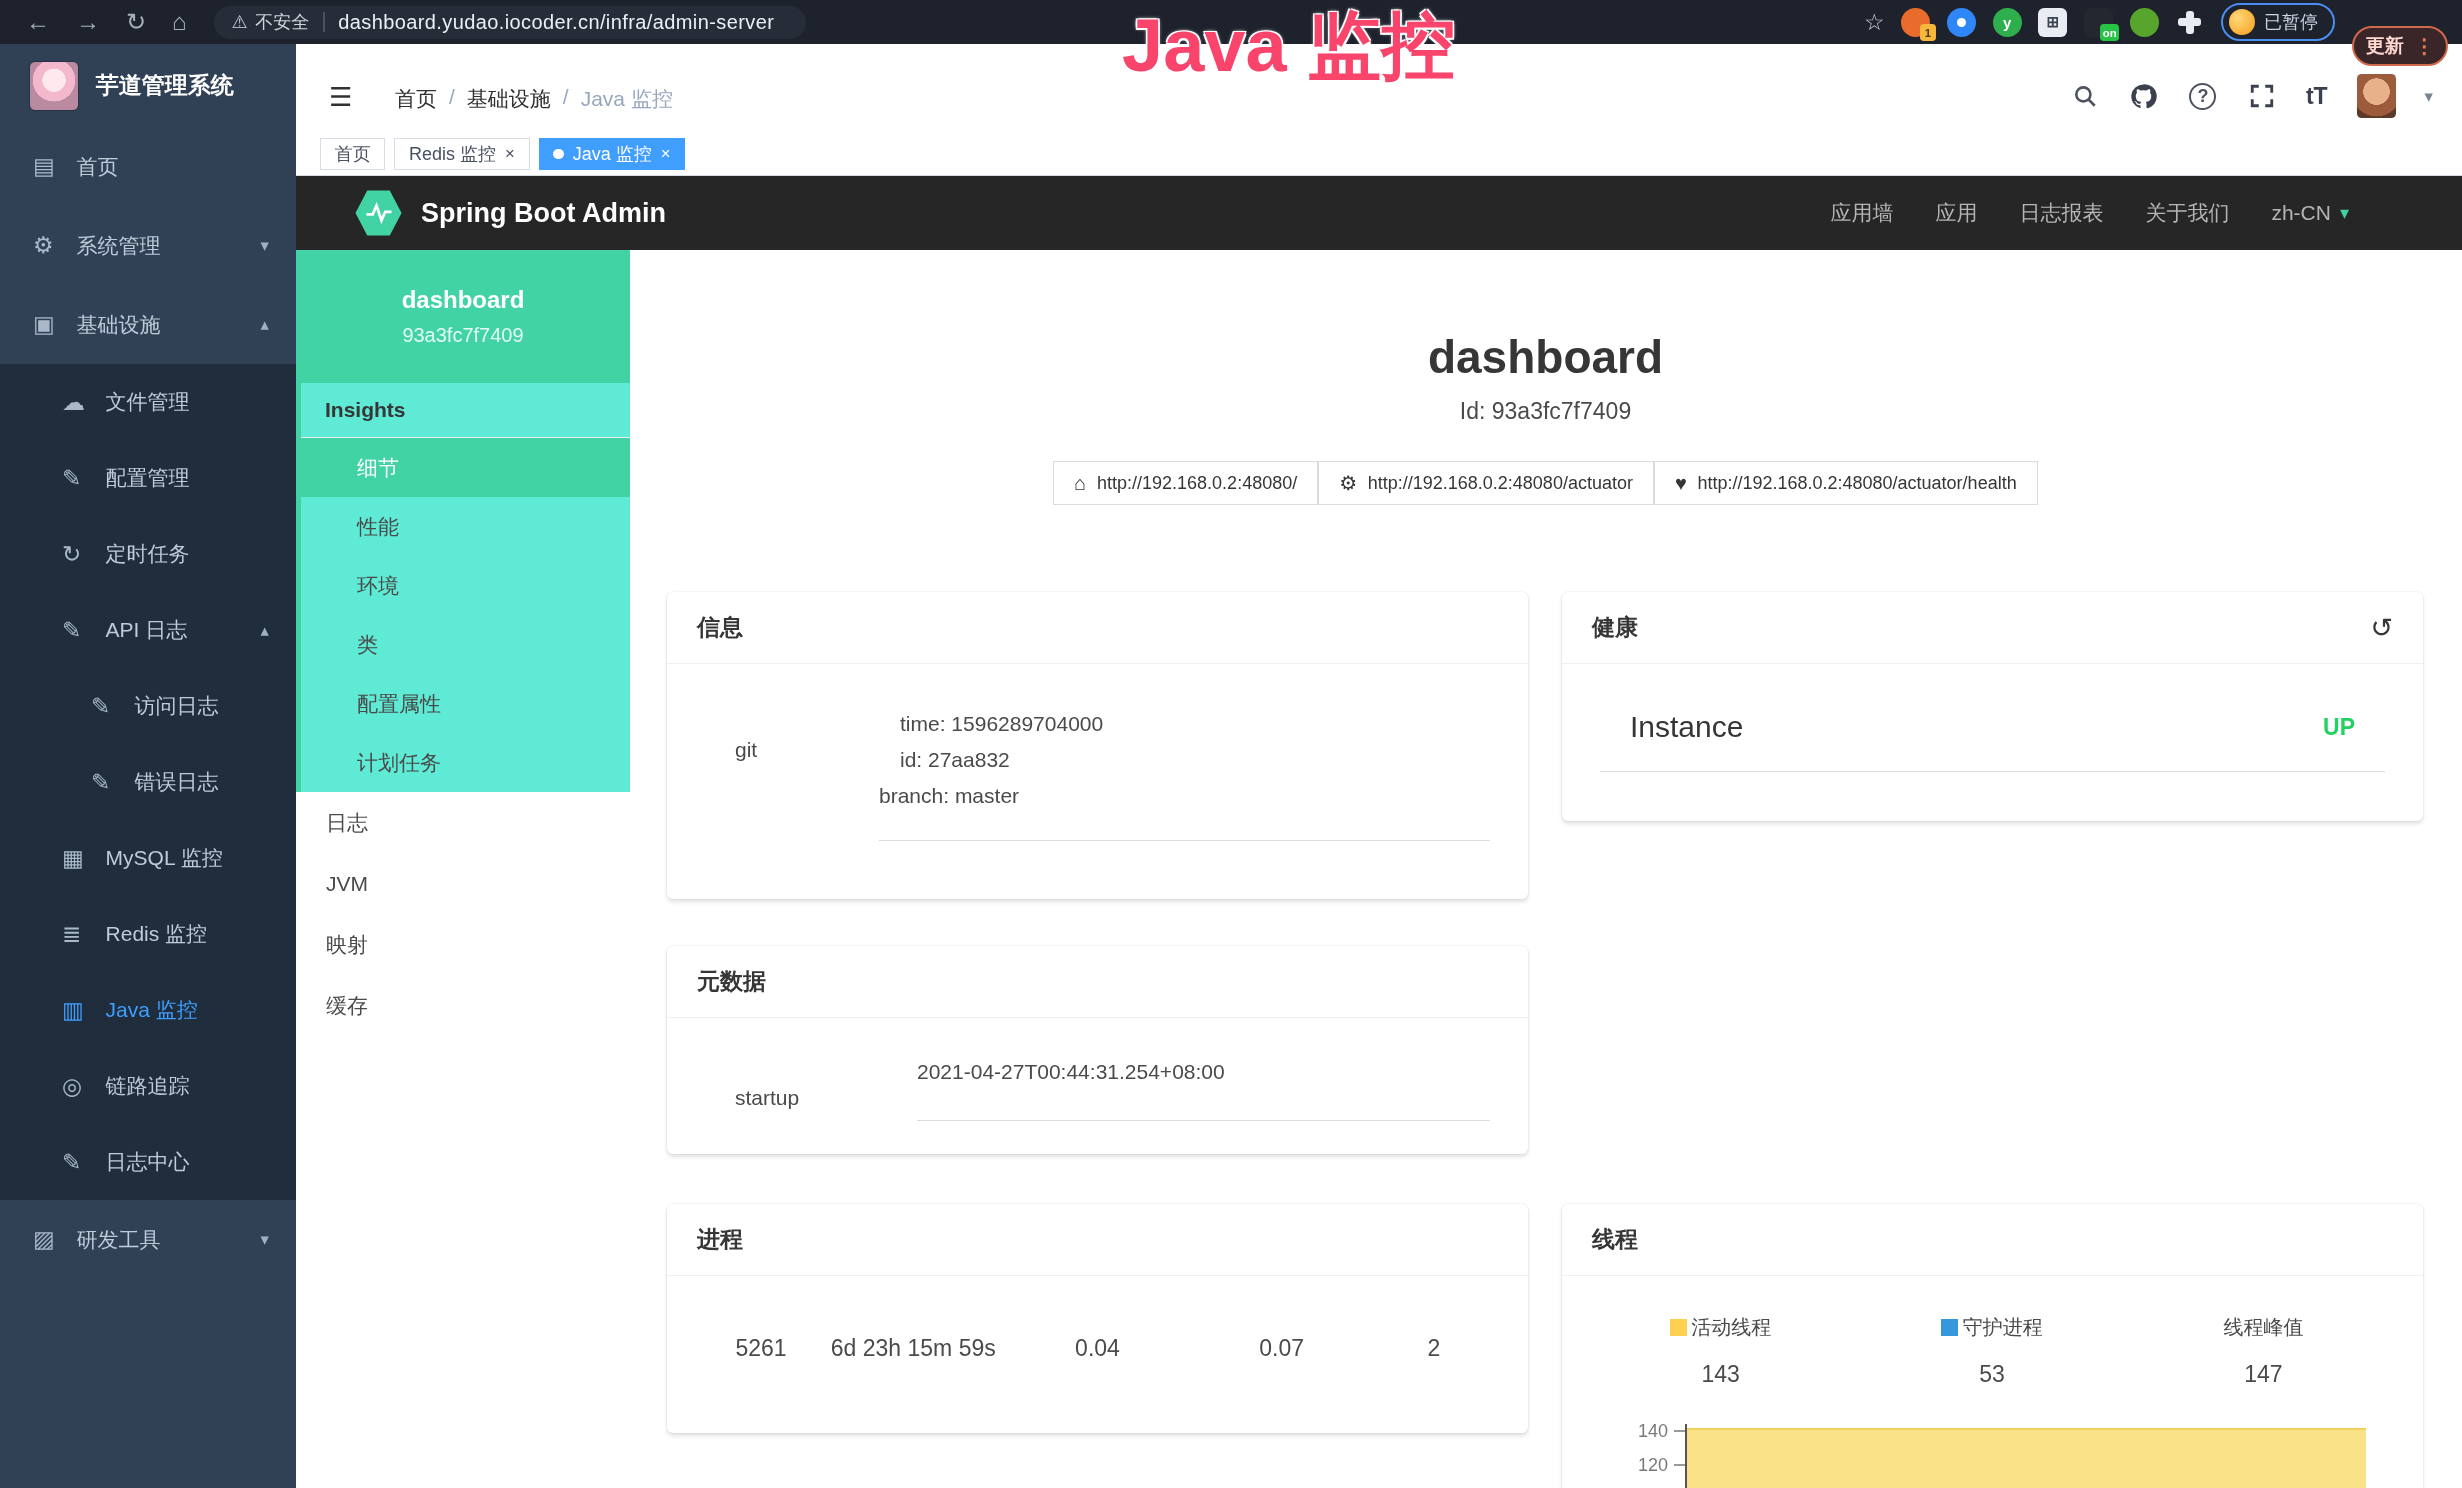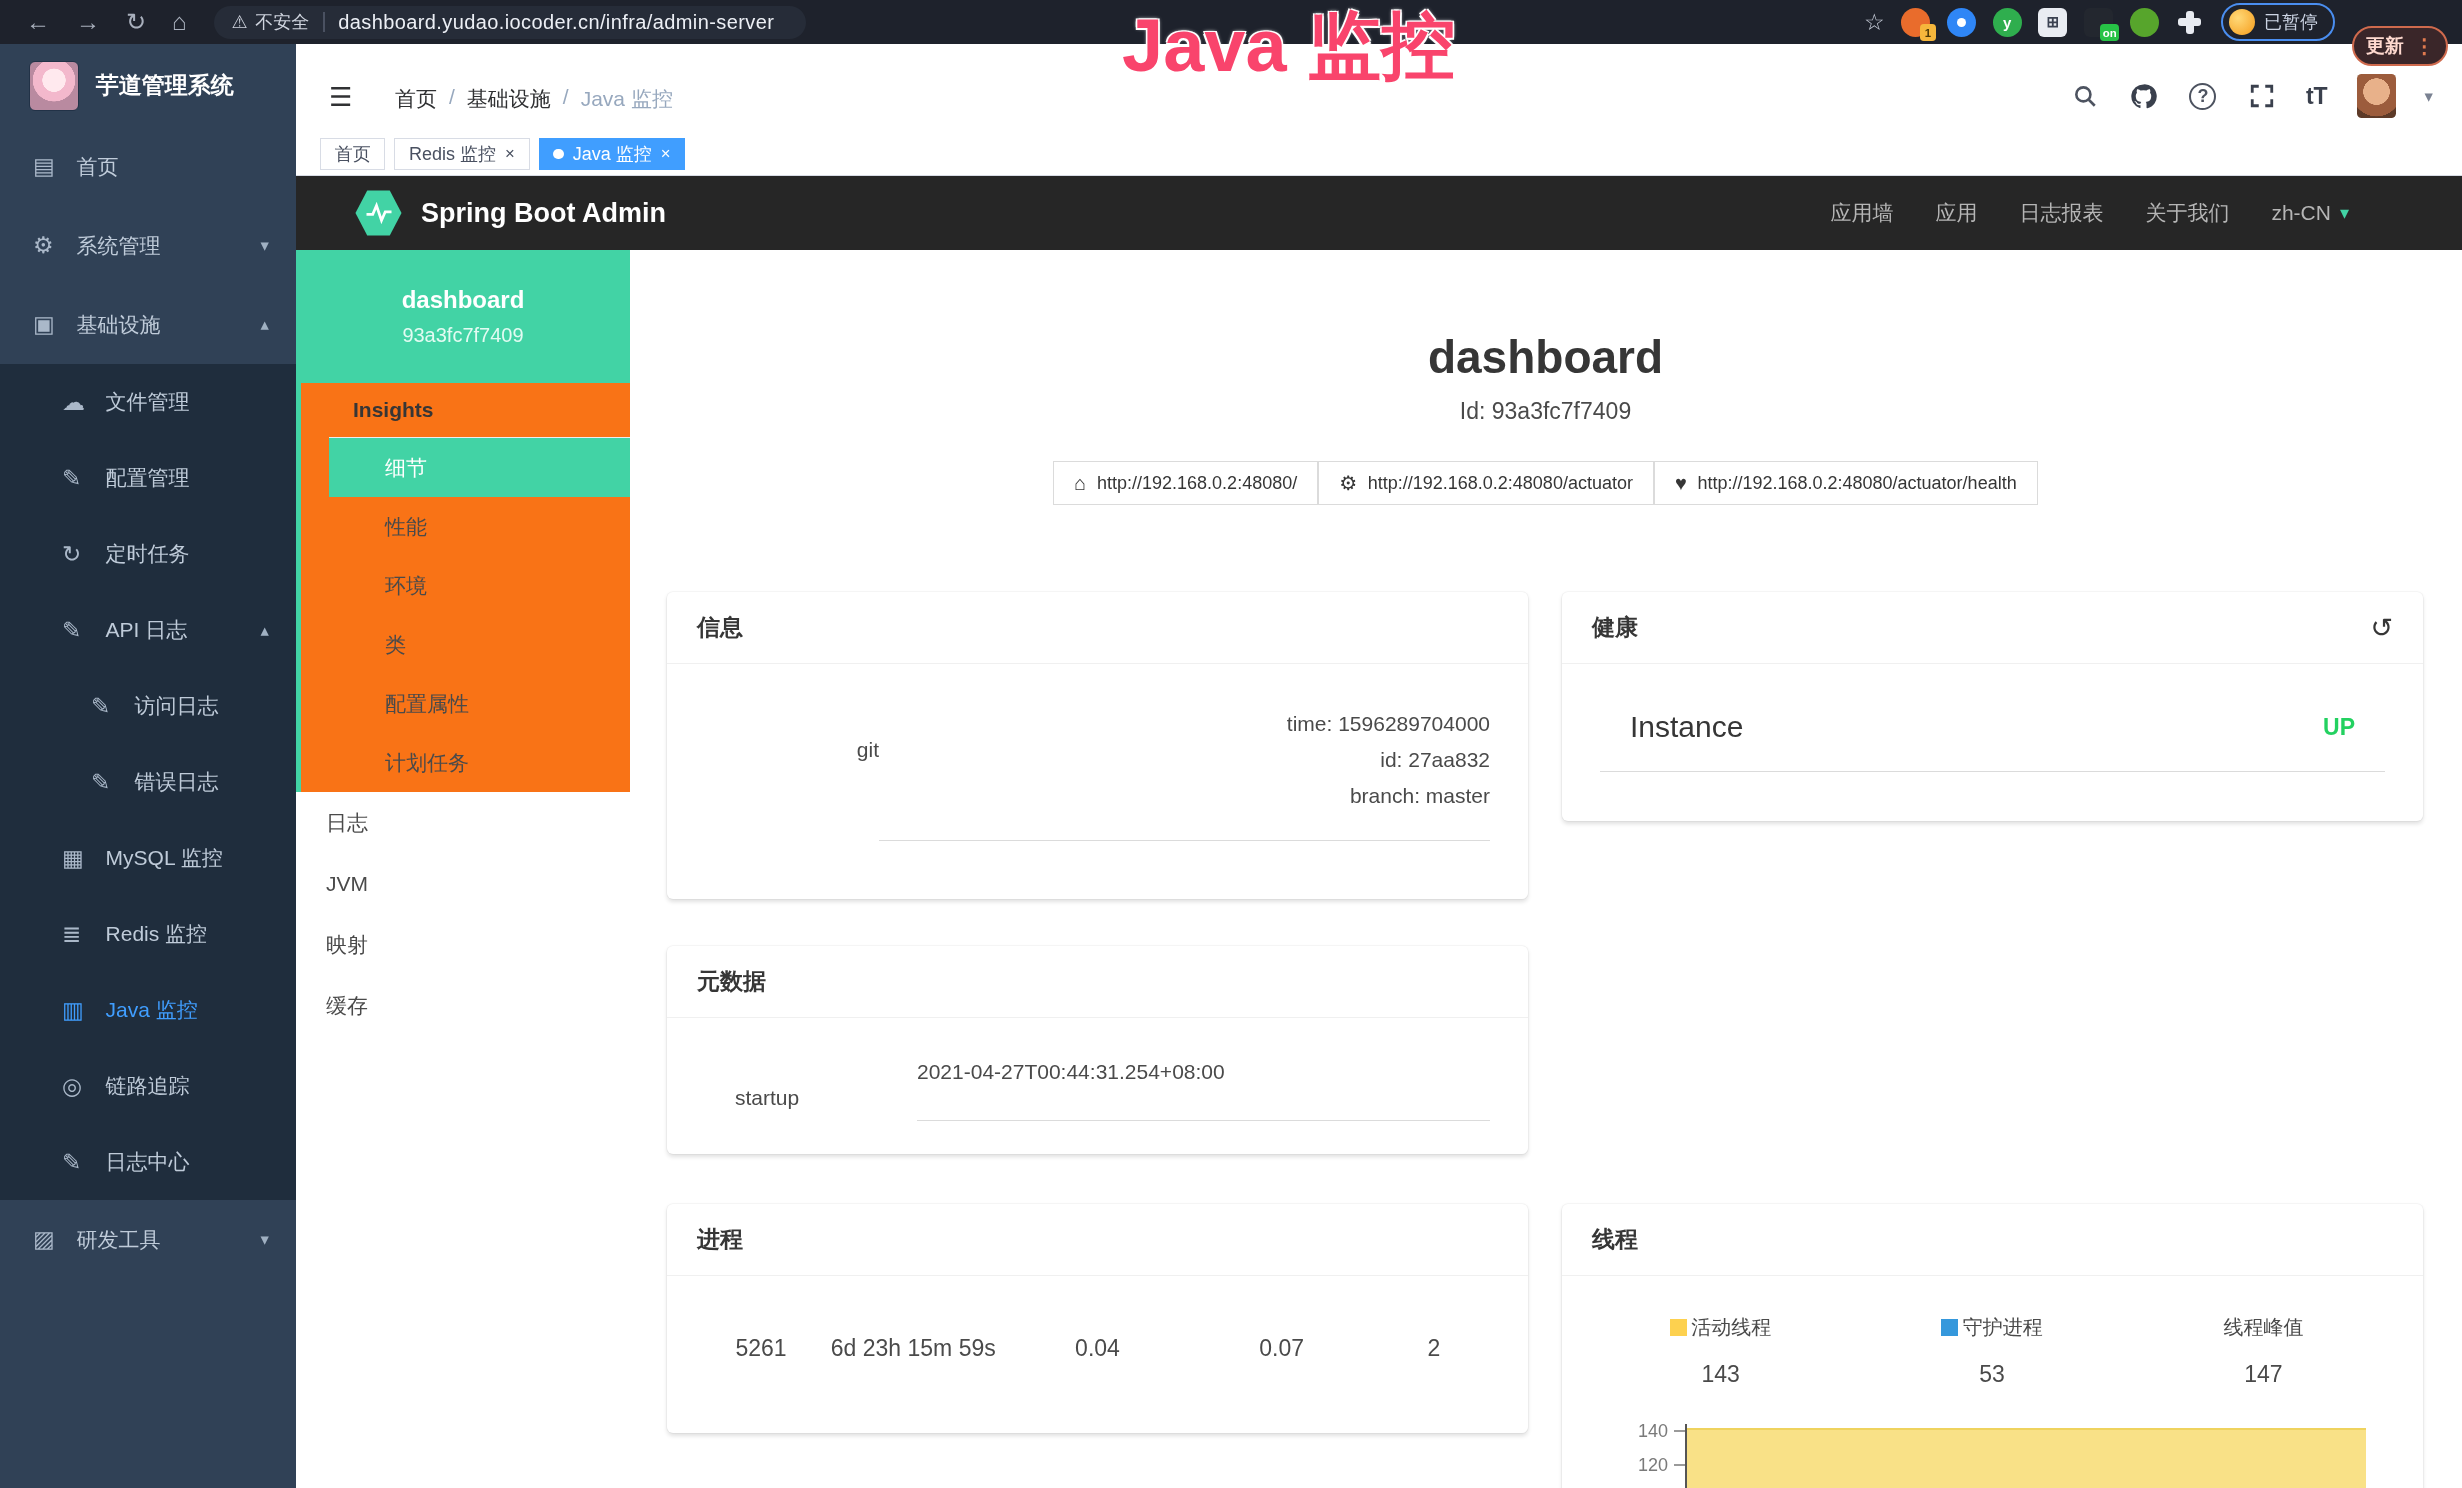--- a/index.html
+++ b/index.html
@@ -79,21 +79,21 @@
   .sba-title { color:#fff; font-size:27px; font-weight:bold; margin-left:18px; }
   .sba-links { position:absolute; right:114px; display:flex; align-items:center; gap:42px; color:#b5b5b5; font-size:21px; }
   .sba-links .lang { display:flex; align-items:center; gap:9px; }
   .sba-links .lang .lv { color:#42d3a5; font-size:18px; }
 
   
   .sba-side { position:absolute; left:296px; top:250px; width:334px; height:1238px; background:#fff; z-index:1; }
   .inst-block { height:133px; background:#42d3a5; color:#fff; display:flex; flex-direction:column; align-items:center; justify-content:center; gap:10.6px; }
   .inst-name { font-size:24px; font-weight:bold; }
   .inst-id { font-size:20px; color:#e2fbf2; }
-  .ins-wrap { background:#f97316; border-left:5.3px solid #42d3a5;padding-left:28px; }
+  .ins-wrap { background:#5eead4; border-left:5.3px solid #42d3a5; }
   .ins-label { height:55px; display:flex; align-items:center; padding-left:24px; font-size:21px; font-weight:bold; color:#363636; border-bottom:0.8px solid #ededed; }
   .ins-item { height:59px; display:flex; align-items:center; padding-left:56px; font-size:21px; color:#4a4a4a; cursor:pointer; }
   .ins-item.active { background:#42d3a5; color:#fff; }
   .side-item { height:61px; display:flex; align-items:center; padding-left:30px; font-size:21px; color:#4a4a4a; cursor:pointer; }
 
   
   .content { position:absolute; left:629px; top:250px; width:1833px; height:1238px; background:#fff; }
   .inst-title { position:absolute; left:0; width:1833px; top:80px; text-align:center; font-size:46px; font-weight:bold; color:#363636; }
   .inst-subtitle { position:absolute; left:0; width:1833px; top:148px; text-align:center; font-size:23px; color:#4a4a4a; }
   .url-row { position:absolute; left:0; width:1833px; top:211px; display:flex; justify-content:center; }
@@ -354,21 +354,21 @@
         <span class="uic">⚙</span>
         <span>http://192.168.0.2:48080/actuator</span>
       </span>
       <span class="url-btn">
         <span class="uic">♥</span>
         <span>http://192.168.0.2:48080/actuator/health</span>
       </span>
     </div>
   </div>
 
-  <div class="card" style="left:667px; top:592px; width:861px; height:307px;text-align:right;">
+  <div class="card" style="left:667px; top:592px; width:861px; height:307px;">
     <div class="card-h">
       <span>信息</span>
     </div>
     <div class="kv">
       <span class="k">git</span>
       <span class="v">
         <span style="display:block" class="ind">time: 1596289704000</span>
         <span style="display:block" class="ind">id: 27aa832</span>
         <span style="display:block">branch: master</span>
       </span>

